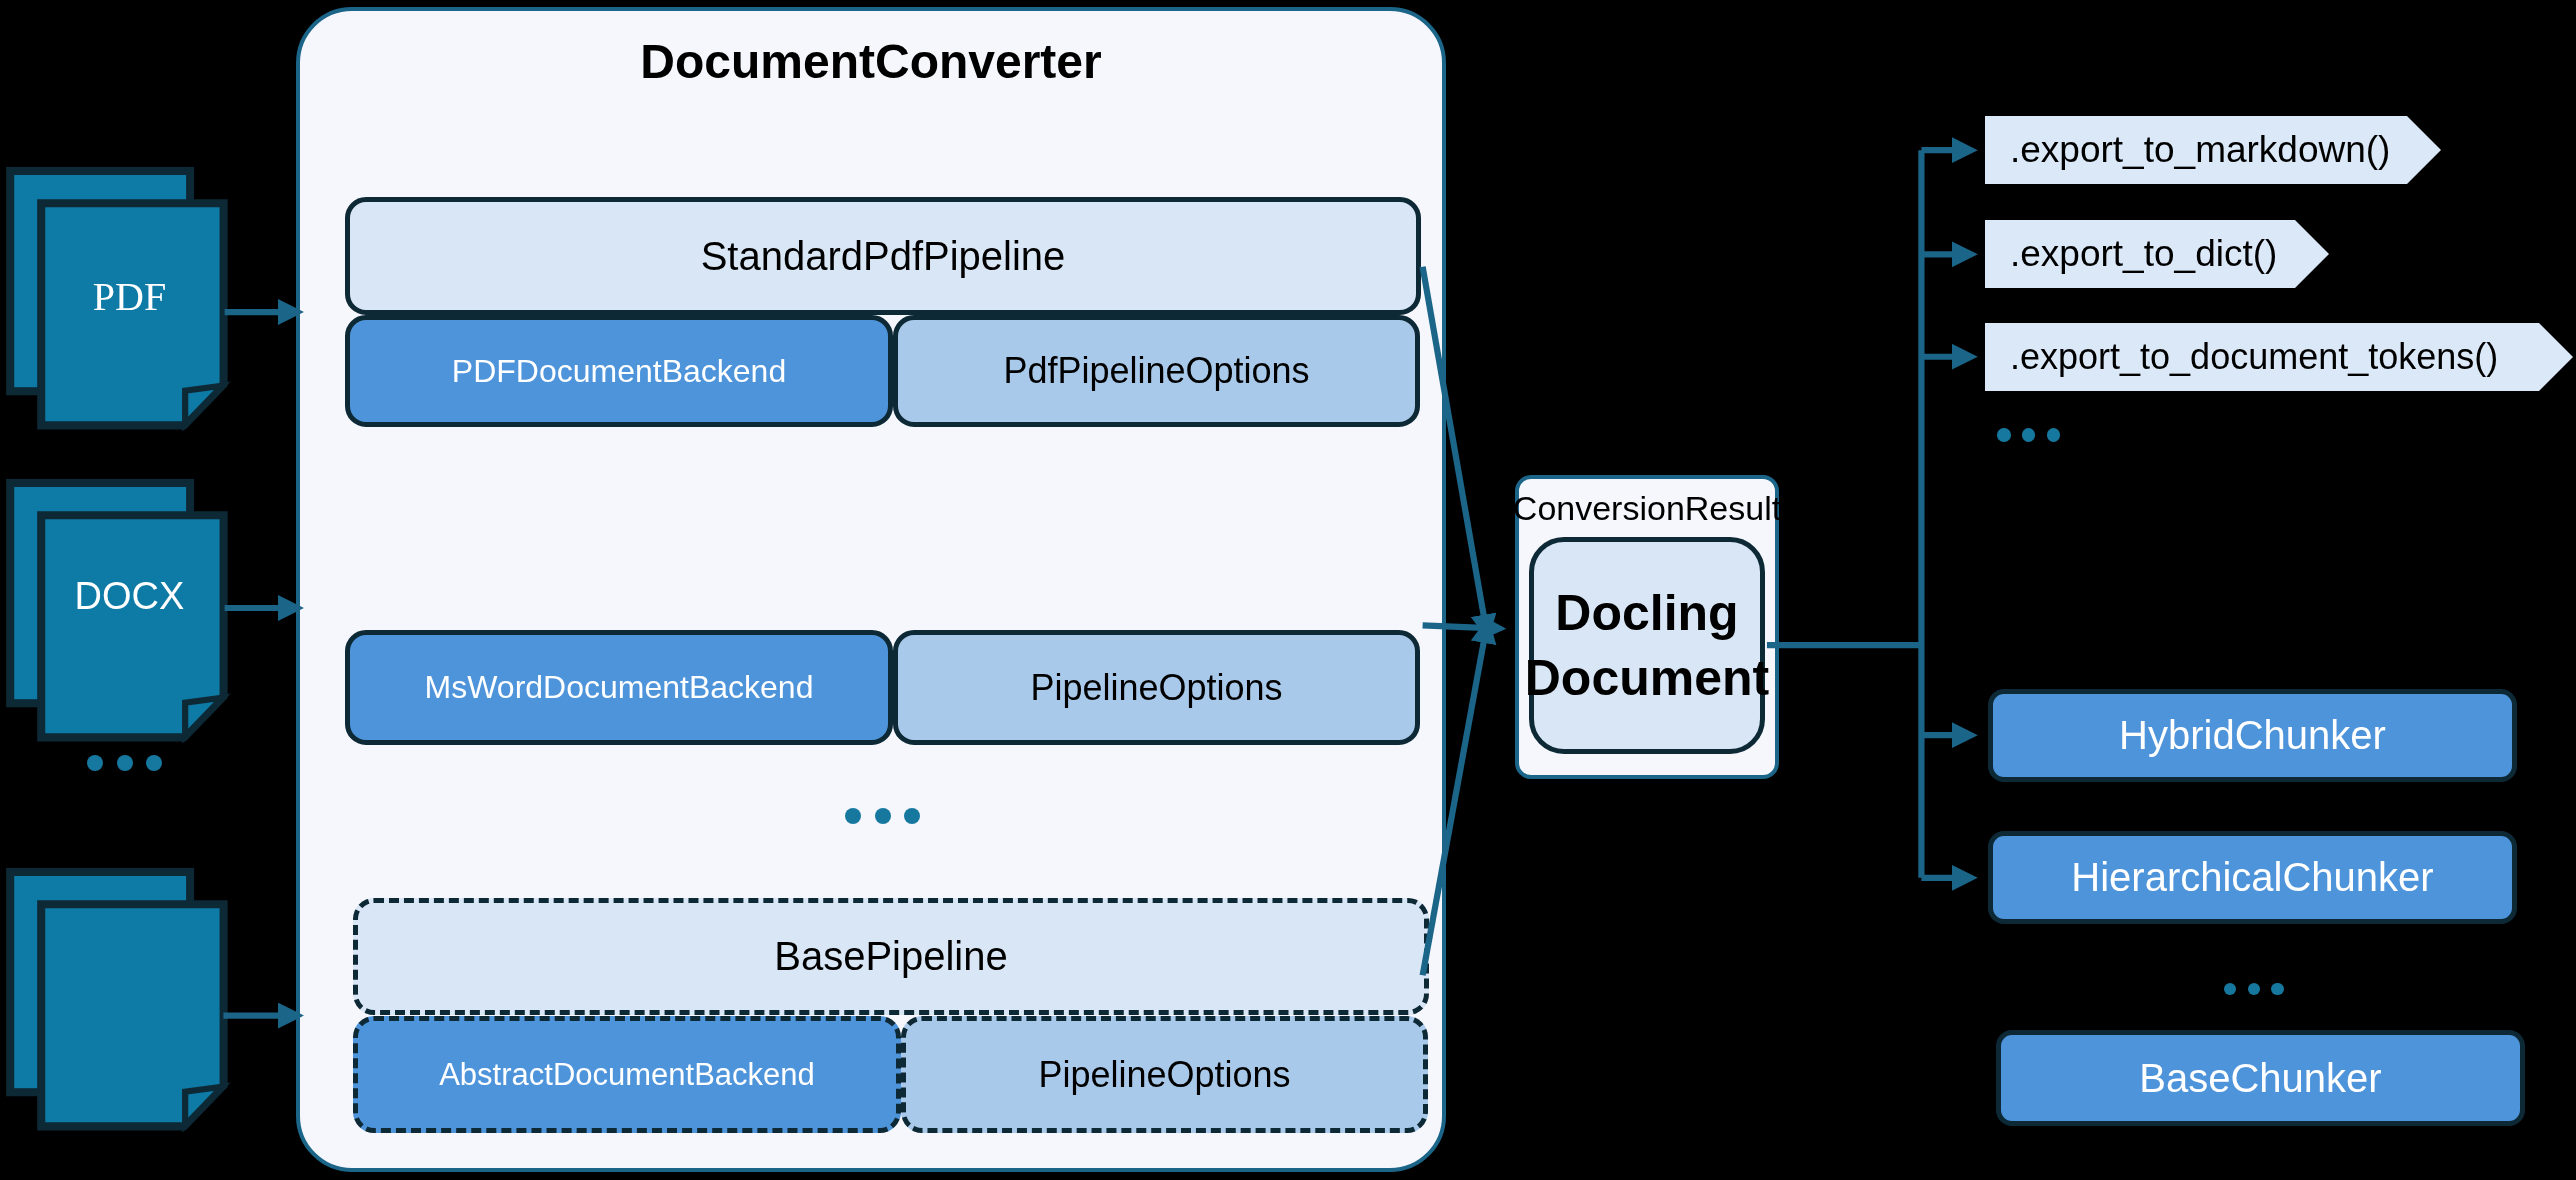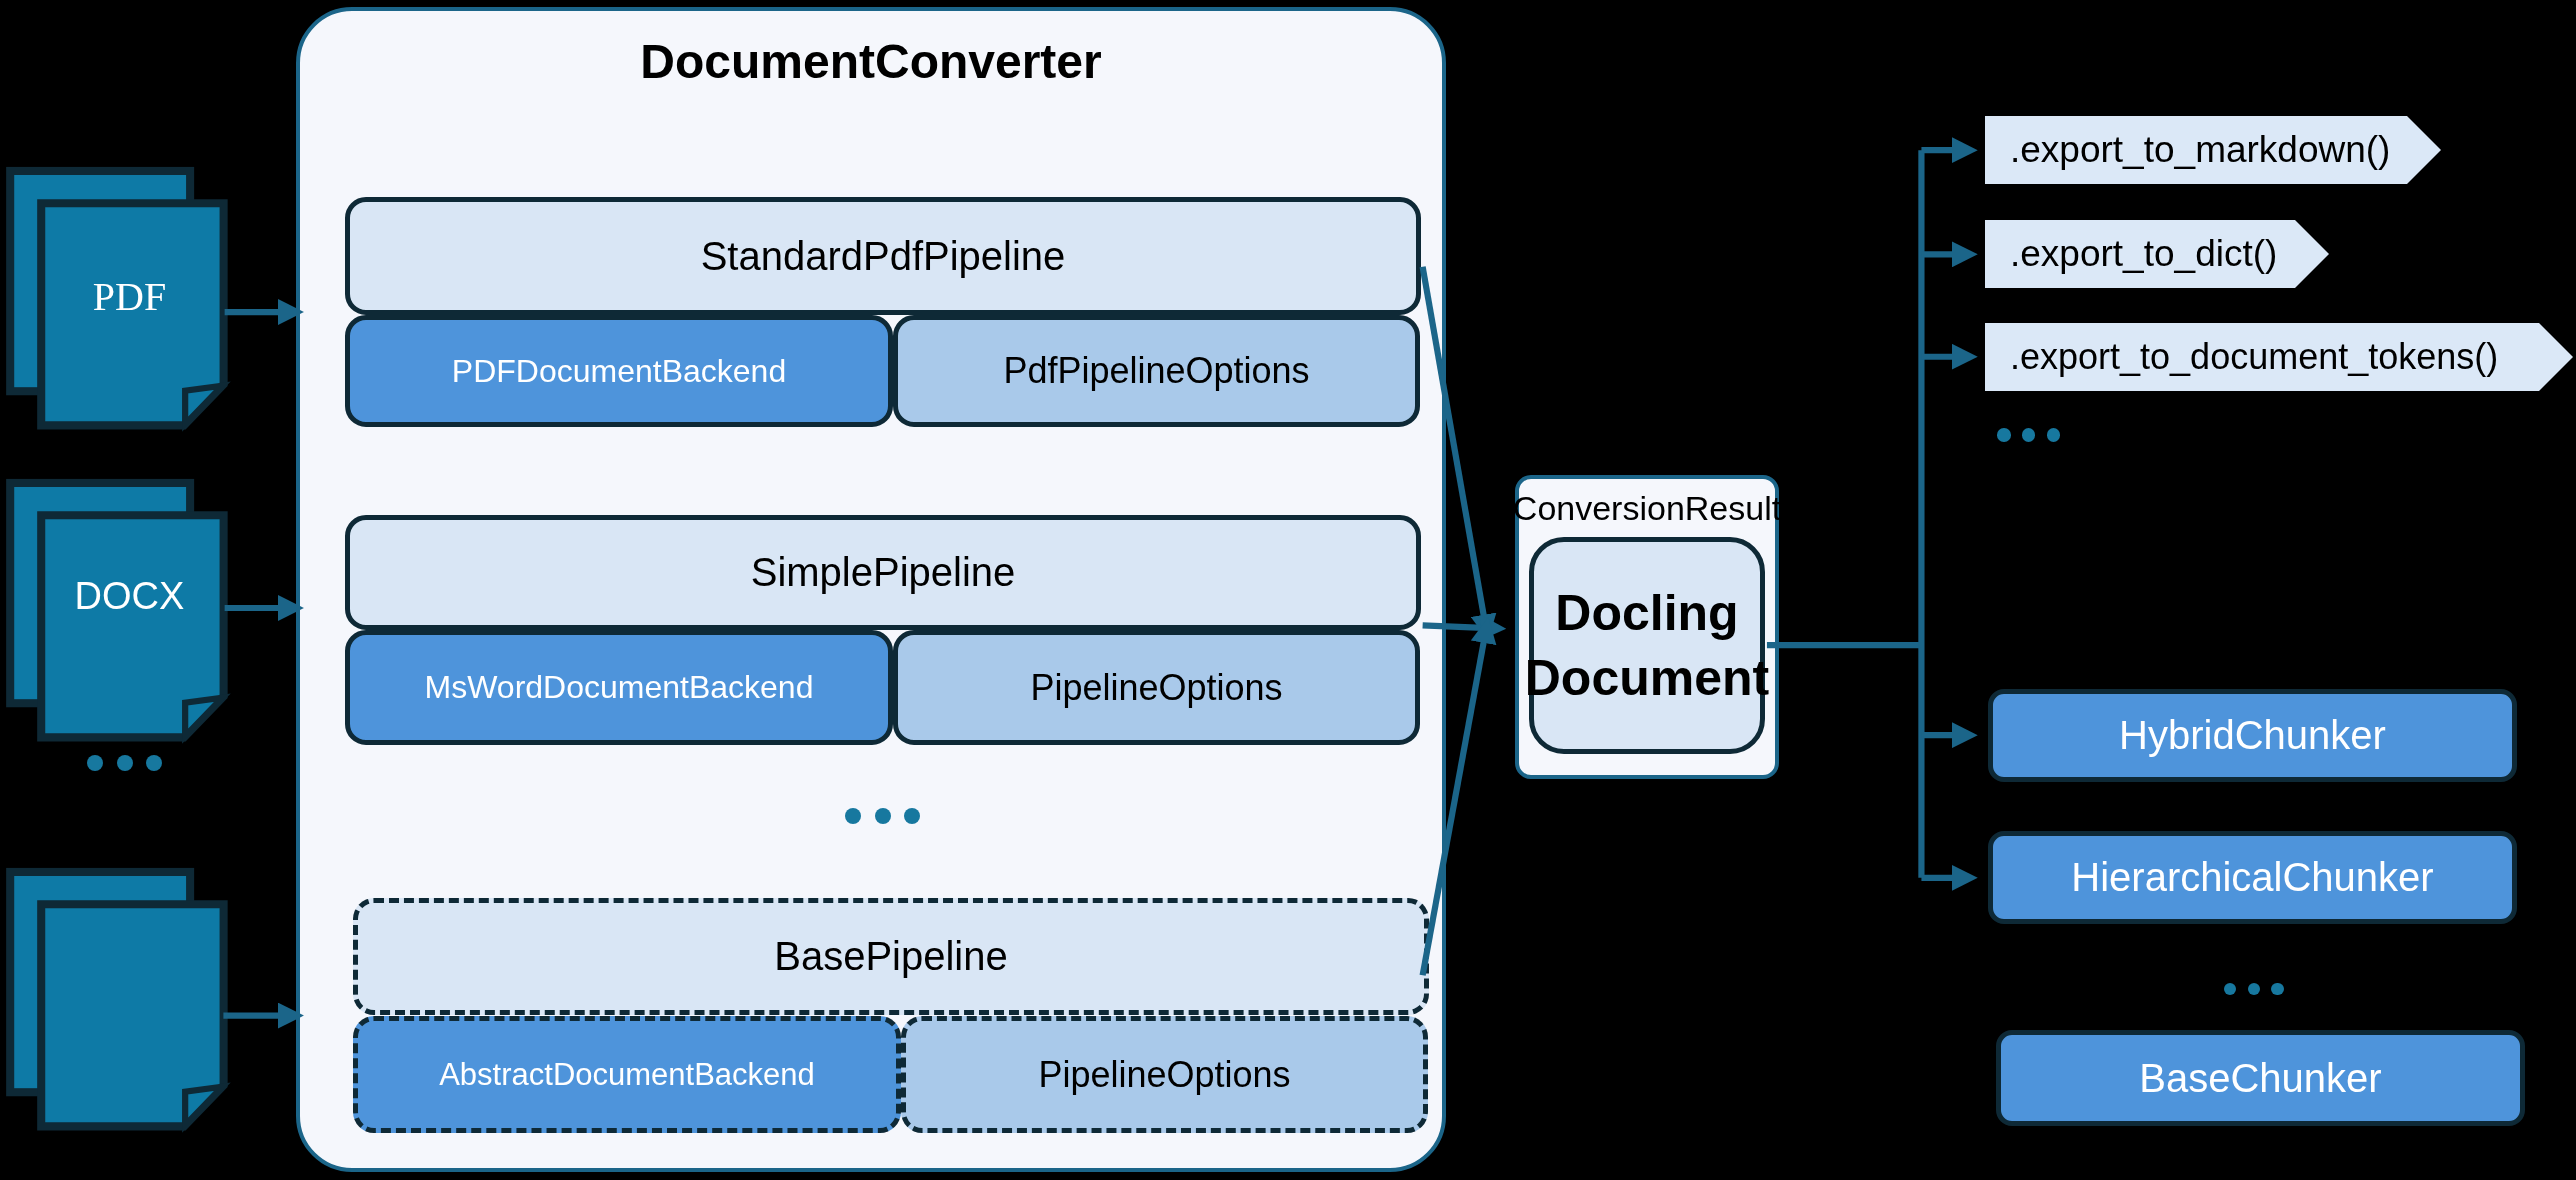--- a/index.html
+++ b/index.html
@@ -92,21 +92,20 @@
     <path d="M350 354 L290 416 L290 362 Z" fill="var(--icon-fill)" stroke="var(--dark-border)" stroke-width="10"></path>
   </svg>
 
   <div class="abs converter"></div>
   <div class="abs center converter-title">DocumentConverter</div>
 
   <div class="abs center pipe-big" style="left:345px;top:197px;width:1076px;height:118px;">StandardPdfPipeline</div>
   <div class="abs center pipe-backend" style="left:345px;top:315px;width:548px;height:112px;">PDFDocumentBackend</div>
   <div class="abs center pipe-options" style="left:893px;top:315px;width:527px;height:112px;">PdfPipelineOptions</div>
 
-  <div class="abs center pipe-big" style="left:345px;top:515px;width:1076px;height:115px;">SimplePipeline</div>
   <div class="abs center pipe-backend" style="left:345px;top:630px;width:548px;height:115px;">MsWordDocumentBackend</div>
   <div class="abs center pipe-options" style="left:893px;top:630px;width:527px;height:115px;">PipelineOptions</div>
 
   <div class="abs dots dots-lg" style="left:845px;top:808px;">
     <i></i>
       <i></i>
       <i></i>
   </div>
 
   <div class="abs center pipe-big dashed" style="left:345px;top:898px;width:1076px;height:117px;">BasePipeline</div>

